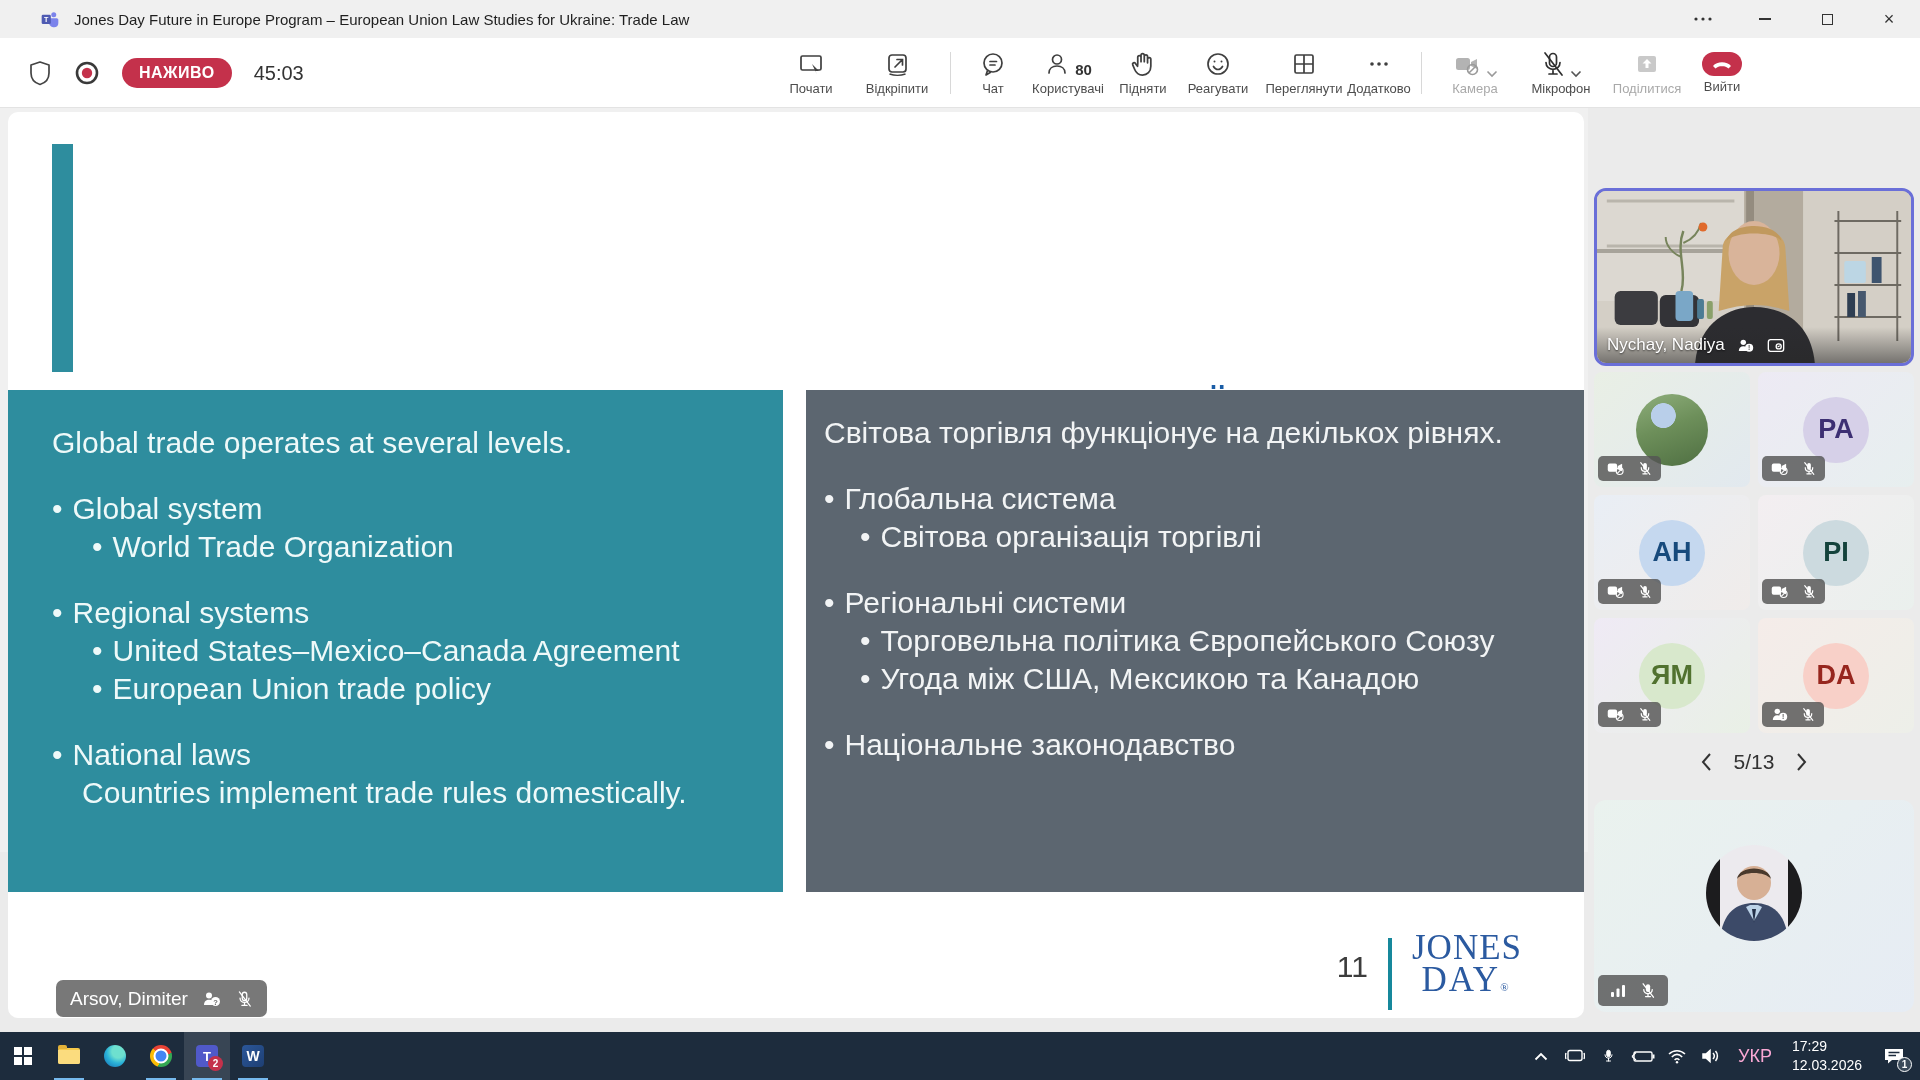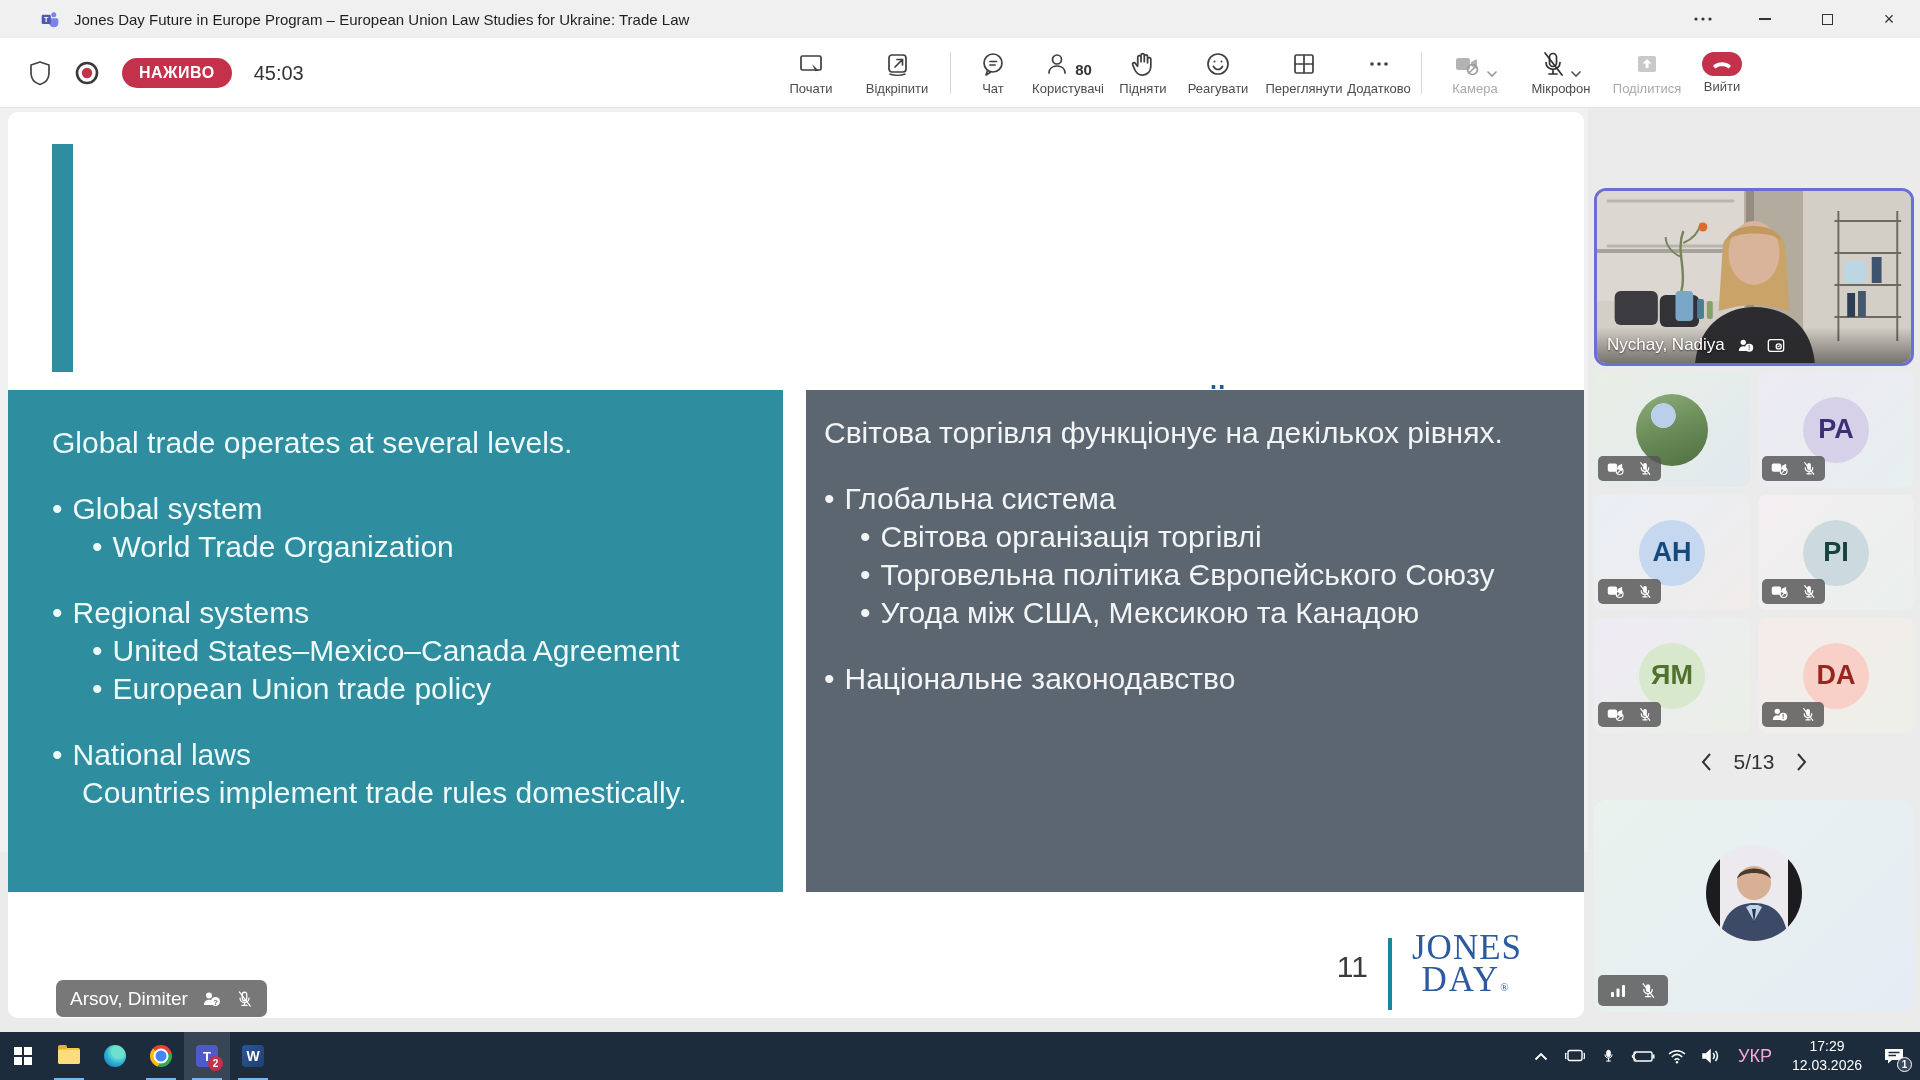--- a/index.html
+++ b/index.html
@@ -93,21 +93,21 @@
   .folder::after { content:""; position:absolute; top:2px; left:0; right:0; bottom:0; background:#fbdc7e; border-radius:0 0 2px 2px; }
   .edge-ic { width:22px; height:22px; border-radius:50%; background:radial-gradient(circle at 65% 30%, #6ee0cf 0 30%, #2bb3d8 55%, #1266b0 100%); }
   .chrome-ic { position:relative; width:22px; height:22px; border-radius:50%; background:conic-gradient(from -45deg, #ea4335 0 120deg, #34a853 120deg 240deg, #fbbc05 240deg 360deg); }
   .chrome-ic::after { content:""; position:absolute; left:50%; top:50%; transform:translate(-50%,-50%); width:11px; height:11px; border-radius:50%; background:#4285f4; border:2px solid #fff; }
   .teams-ic { position:relative; width:22px; height:22px; border-radius:4px; background:#5059c9; color:#fff; font-size:13px; font-weight:bold; display:flex; align-items:center; justify-content:center; }
   .badge { position:absolute; right:-5px; bottom:-4px; min-width:15px; height:15px; border-radius:8px; background:#c4314b; color:#fff; font-size:10px; font-weight:bold; display:flex; align-items:center; justify-content:center; padding:0 3px; }
   .word-ic { width:22px; height:22px; border-radius:4px; background:linear-gradient(135deg,#2b579a,#1e3f73); color:#fff; font-size:14px; font-weight:bold; display:flex; align-items:center; justify-content:center; }
   .tray { position:absolute; right:0; top:0; height:48px; display:flex; align-items:center; gap:4px; padding-right:6px; }
   .tray-ic { width:30px; height:48px; display:flex; align-items:center; justify-content:center; cursor:pointer; }
   .lang { color:#f9a8d4; font-size:18px; padding:0 8px; cursor:pointer; }
-  .clock { color:#fff; font-size:14px; text-align:center; line-height:1.35; padding:0 8px; cursor:pointer; }
+  .clock { color:#fff; font-size:14px; line-height:1.35; padding:0 8px; cursor:pointer; }
   .notif { position:relative; width:40px; height:48px; display:flex; align-items:center; justify-content:center; cursor:pointer; }
   .notif .badge { right:2px; bottom:8px; background:#3a4a5a; border:1px solid #fff; }
   svg { display:block; }
 </style>
 </head>
 <body>
 
 <div class="screen">
 
   <header class="titlebar">
@@ -309,20 +309,21 @@
           <div class="row sub"><span class="b">•</span><span>United States–Mexico–Canada Agreement</span></div>
           <div class="row sub"><span class="b">•</span><span>European Union trade policy</span></div>
           <div class="row l1"><span class="b">•</span><span>National laws</span></div>
           <div class="row note">Countries implement trade rules domestically.</div>
         </div>
 
         <div class="content-box box-uk">
           <div class="row">Світова торгівля функціонує на декількох рівнях.</div>
           <div class="row l1"><span class="b">•</span><span>Глобальна система</span></div>
           <div class="row sub"><span class="b">•</span><span>Світова організація торгівлі</span></div>
+          <div class="row l1"><span class="b">•</span><span>Регіональні системи</span></div>
           <div class="row sub"><span class="b">•</span><span>Торговельна політика Європейського Союзу</span></div>
           <div class="row sub"><span class="b">•</span><span>Угода між США, Мексикою та Канадою</span></div>
           <div class="row l1"><span class="b">•</span><span>Національне законодавство</span></div>
         </div>
 
         <div class="page-num">11</div>
         <div class="logo-div"></div>
         <div class="jd-logo">
           <div class="l1">JONES</div>
           <div class="l2"><span>DAY</span><span class="reg">®</span></div>

